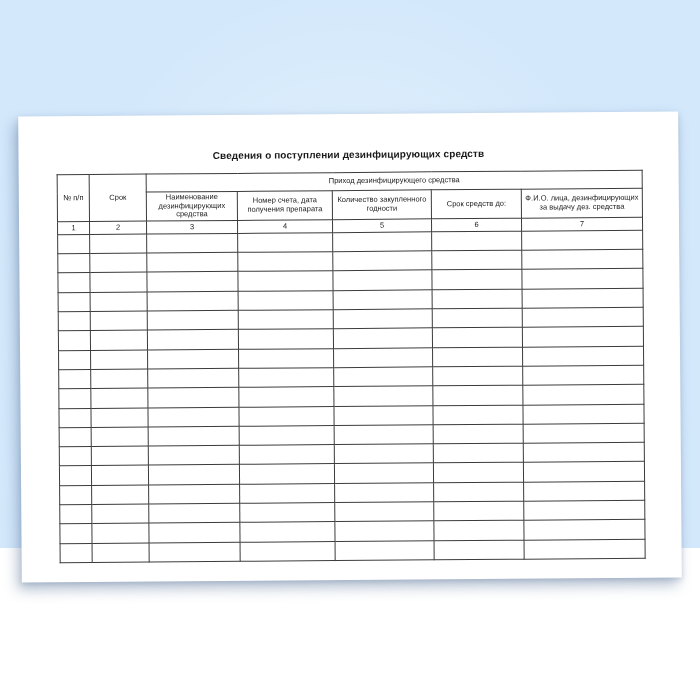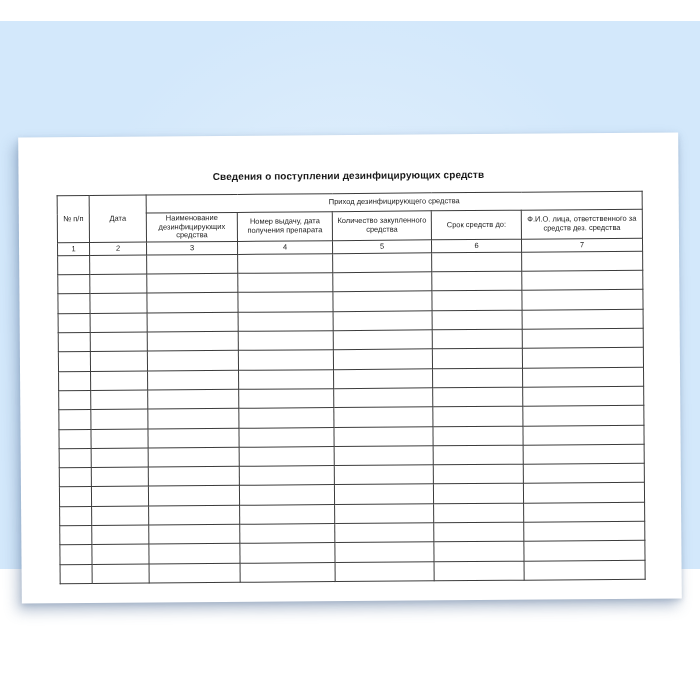--- a/index.html
+++ b/index.html
@@ -15,21 +15,20 @@
     color: var(--text);
     overflow: hidden;
   }
   .scene {
     position: relative;
     width: 700px;
     height: 548px;
     background:
       radial-gradient(circle at 50% 46%, rgba(255,255,255,0.35) 0%, rgba(255,255,255,0.0) 60%),
       var(--background);
-    margin-top: 21px;
   }
   .page {
     position: absolute;
     left: 20px;
     top: 114px;
     width: 660px;
     height: 466px;
     background: var(--paper);
     transform: rotate(-0.45deg);
     transform-origin: 50% 50%;
@@ -90,29 +89,29 @@
           <col class="c2">
           <col class="c3">
           <col class="c4">
         <col class="c5">
           <col class="c6">
           <col class="c7">
       </colgroup>
       <thead>
         <tr class="group-row">
           <th rowspan="2">№ п/п</th>
-          <th rowspan="2">Дата</th>
+          <th rowspan="2">Срок</th>
           <th colspan="5">Приход дезинфицирующего средства</th>
         </tr>
         <tr class="subheader-row">
           <th>Наименование дезинфицирующих средства</th>
-          <th>Номер выдачу, дата получения препарата</th>
-          <th>Количество закупленного средства</th>
+          <th>Номер счета, дата получения препарата</th>
+          <th>Количество закупленного годности</th>
           <th>Срок средств до:</th>
-          <th>Ф.И.О. лица, ответственного за средств дез. средства</th>
+          <th>Ф.И.О. лица, дезинфицирующих за выдачу дез. средства</th>
         </tr>
         <tr class="numbers-row">
           <td>1</td>
           <td>2</td>
           <td>3</td>
           <td>4</td>
           <td>5</td>
           <td>6</td>
           <td>7</td>
         </tr>

